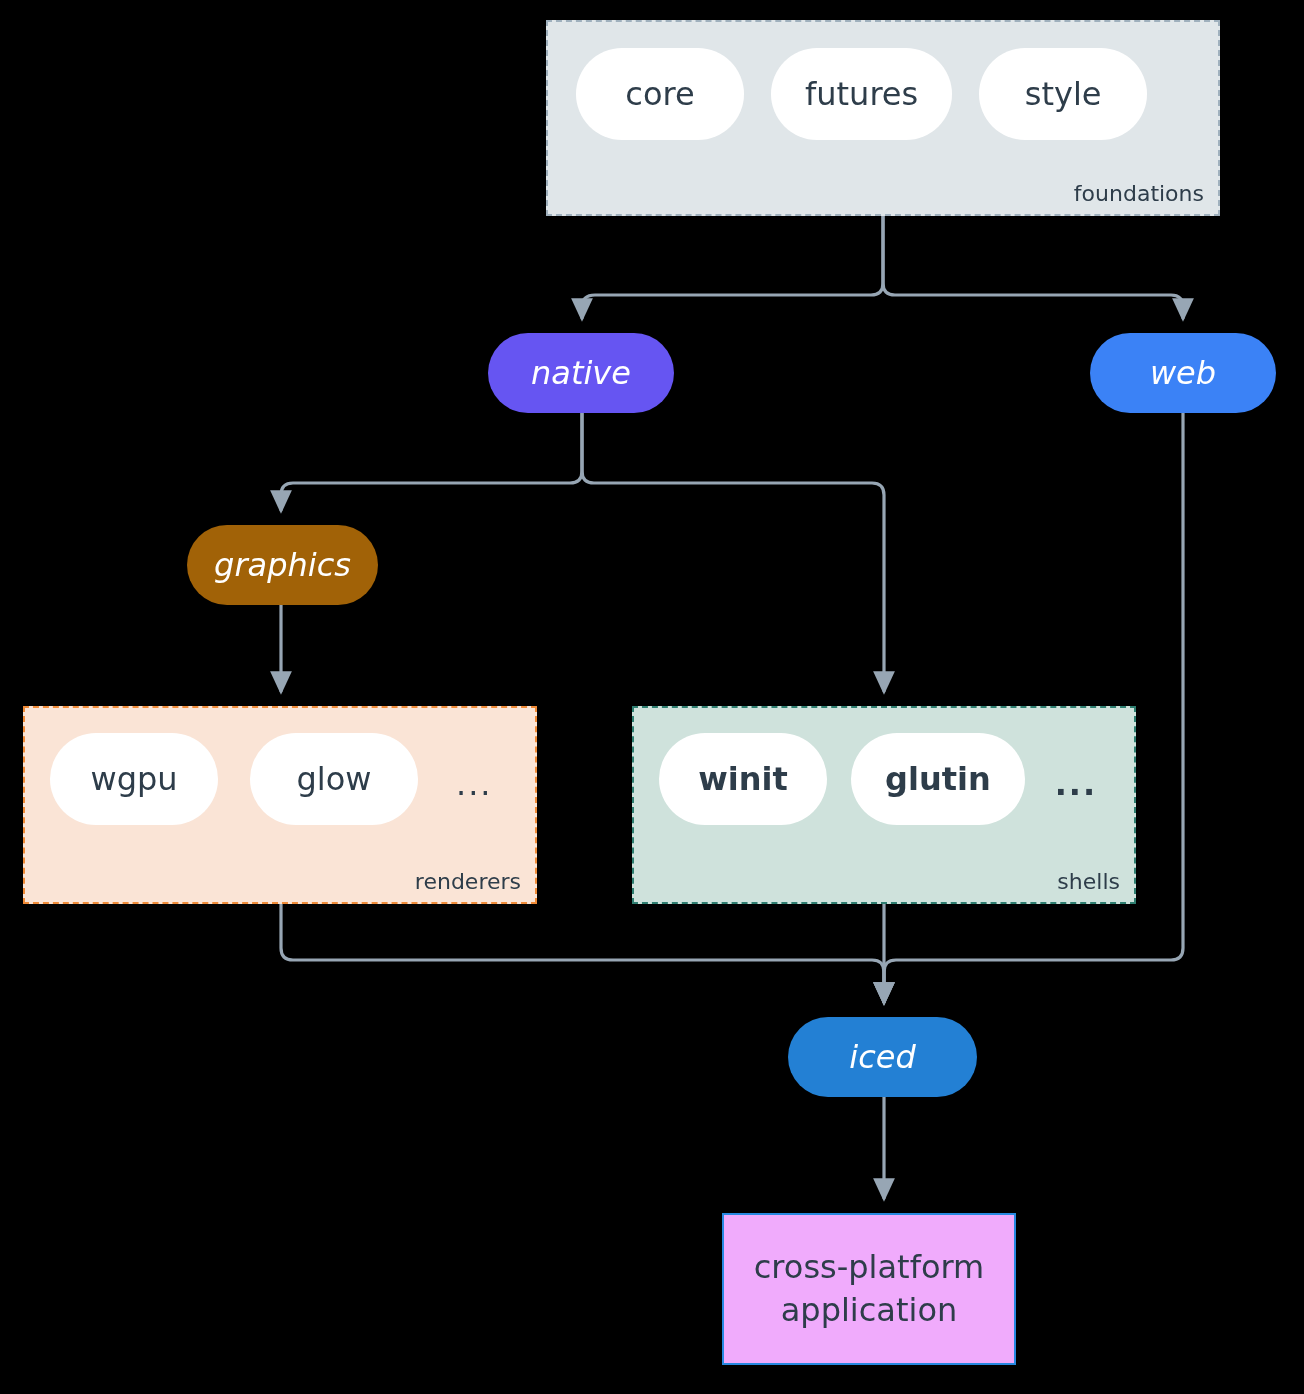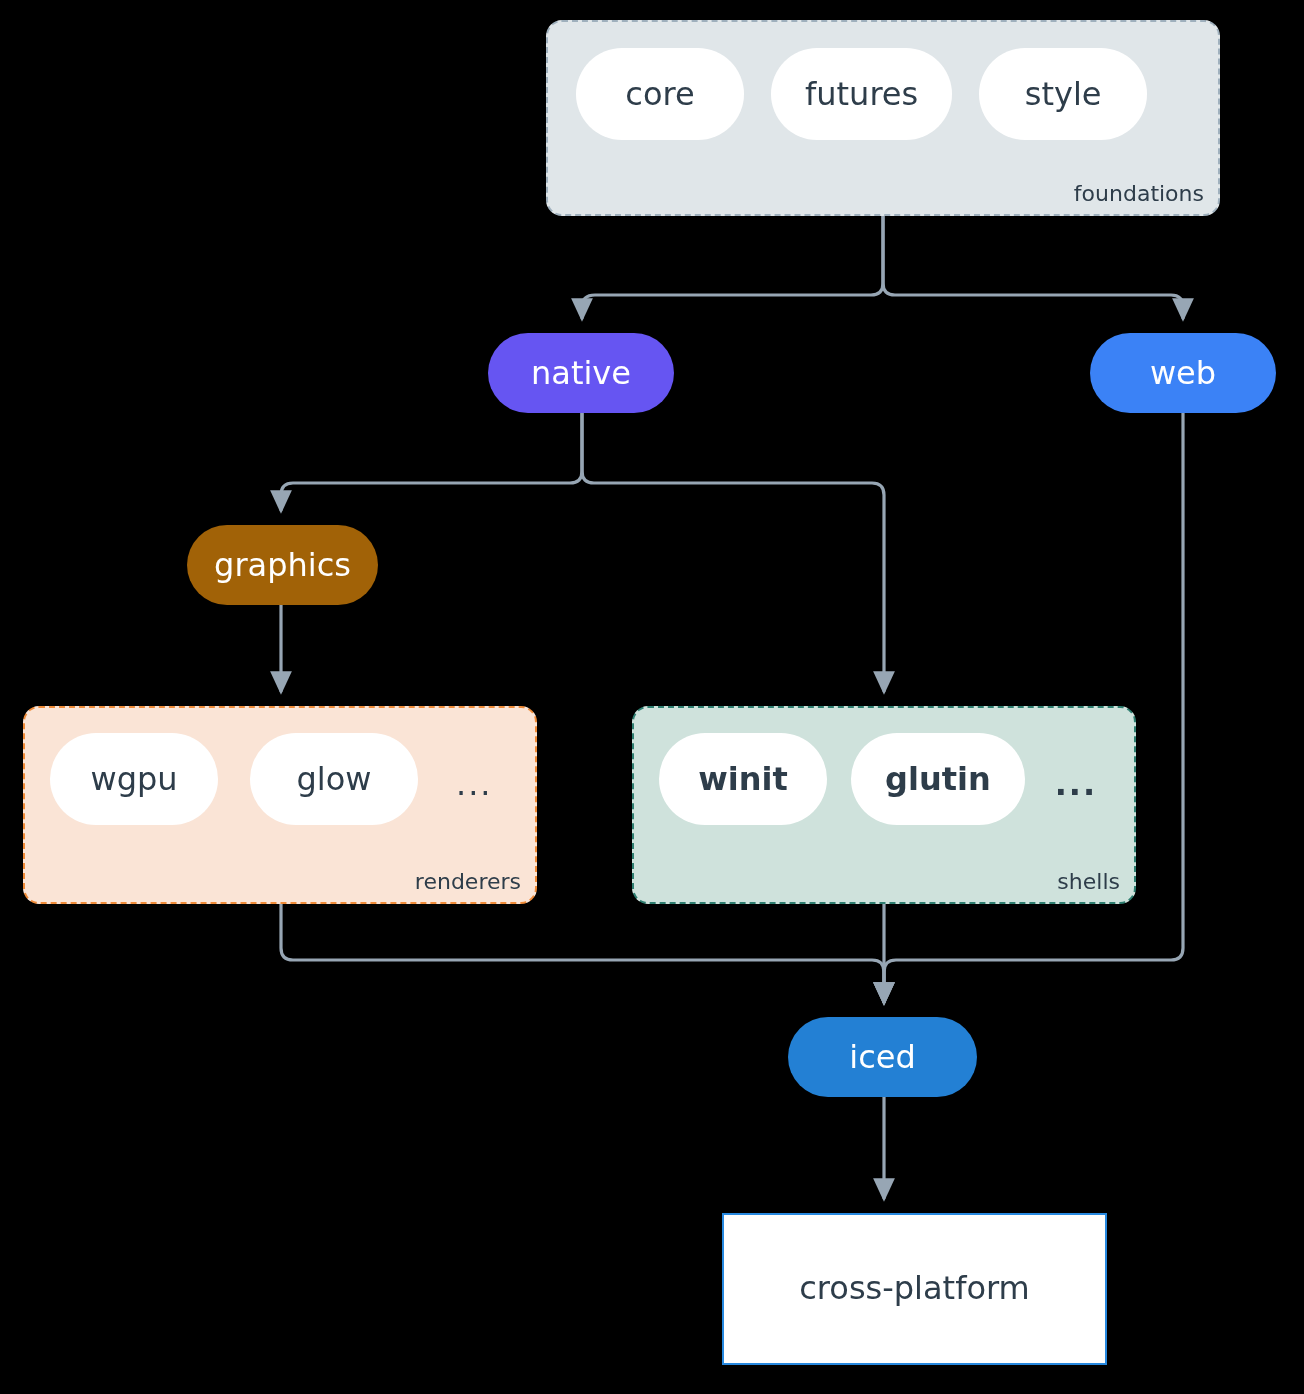--- a/index.html
+++ b/index.html
@@ -23,21 +23,20 @@
     height: 1394px;
     pointer-events: none;
   }
 
   
   .cluster {
     position: absolute;
     box-sizing: border-box;
     border-style: dashed;
     border-width: 2px;
-    border-radius: 16px;
   }
   .cluster-label {
     position: absolute;
     right: 14px;
     bottom: 8px;
     font-size: 22px;
     color: #2e3d4a;
     white-space: nowrap;
   }
   .chips {
@@ -96,32 +95,33 @@
   .node {
     position: absolute;
     box-sizing: border-box;
     display: flex;
     align-items: center;
     justify-content: center;
     border-radius: 999px;
     font-size: 32px;
     color: #ffffff;
     white-space: nowrap;
+    font-style: italic;
   }
   #node-native { left: 488px; top: 333px; width: 186px; height: 80px; background: #6655f2; }
   #node-web    { left: 1090px; top: 333px; width: 186px; height: 80px; background: #3b82f6; }
   #node-graphics { left: 187px; top: 525px; width: 191px; height: 80px; background: #a16207; }
   #node-iced   { left: 788px; top: 1017px; width: 189px; height: 80px; background: #2380d4; }
 
   
   #node-app {
     position: absolute;
-    left: 722px; top: 1213px; width: 385px; height: 152px;
+    left: 722px; top: 1213px; width: 294px; height: 152px;
     box-sizing: border-box;
-    background: #ffffff;
+    background: #f0abfc;
     border: 2px solid #2789e0;
     display: flex;
     flex-direction: column;
     align-items: center;
     justify-content: center;
     font-size: 32px;
     color: #2e3d4a;
     line-height: 1.35;
     text-align: center;
   }
@@ -187,15 +187,16 @@
   <div class="node" id="node-native">native</div>
 
   <div class="node" id="node-web">web</div>
 
   <div class="node" id="node-graphics">graphics</div>
 
   <div class="node" id="node-iced">iced</div>
 
   <div id="node-app">
     <span>cross-platform</span>
+    <span>application</span>
   </div>
 
 </div>
 
 </body></html>

